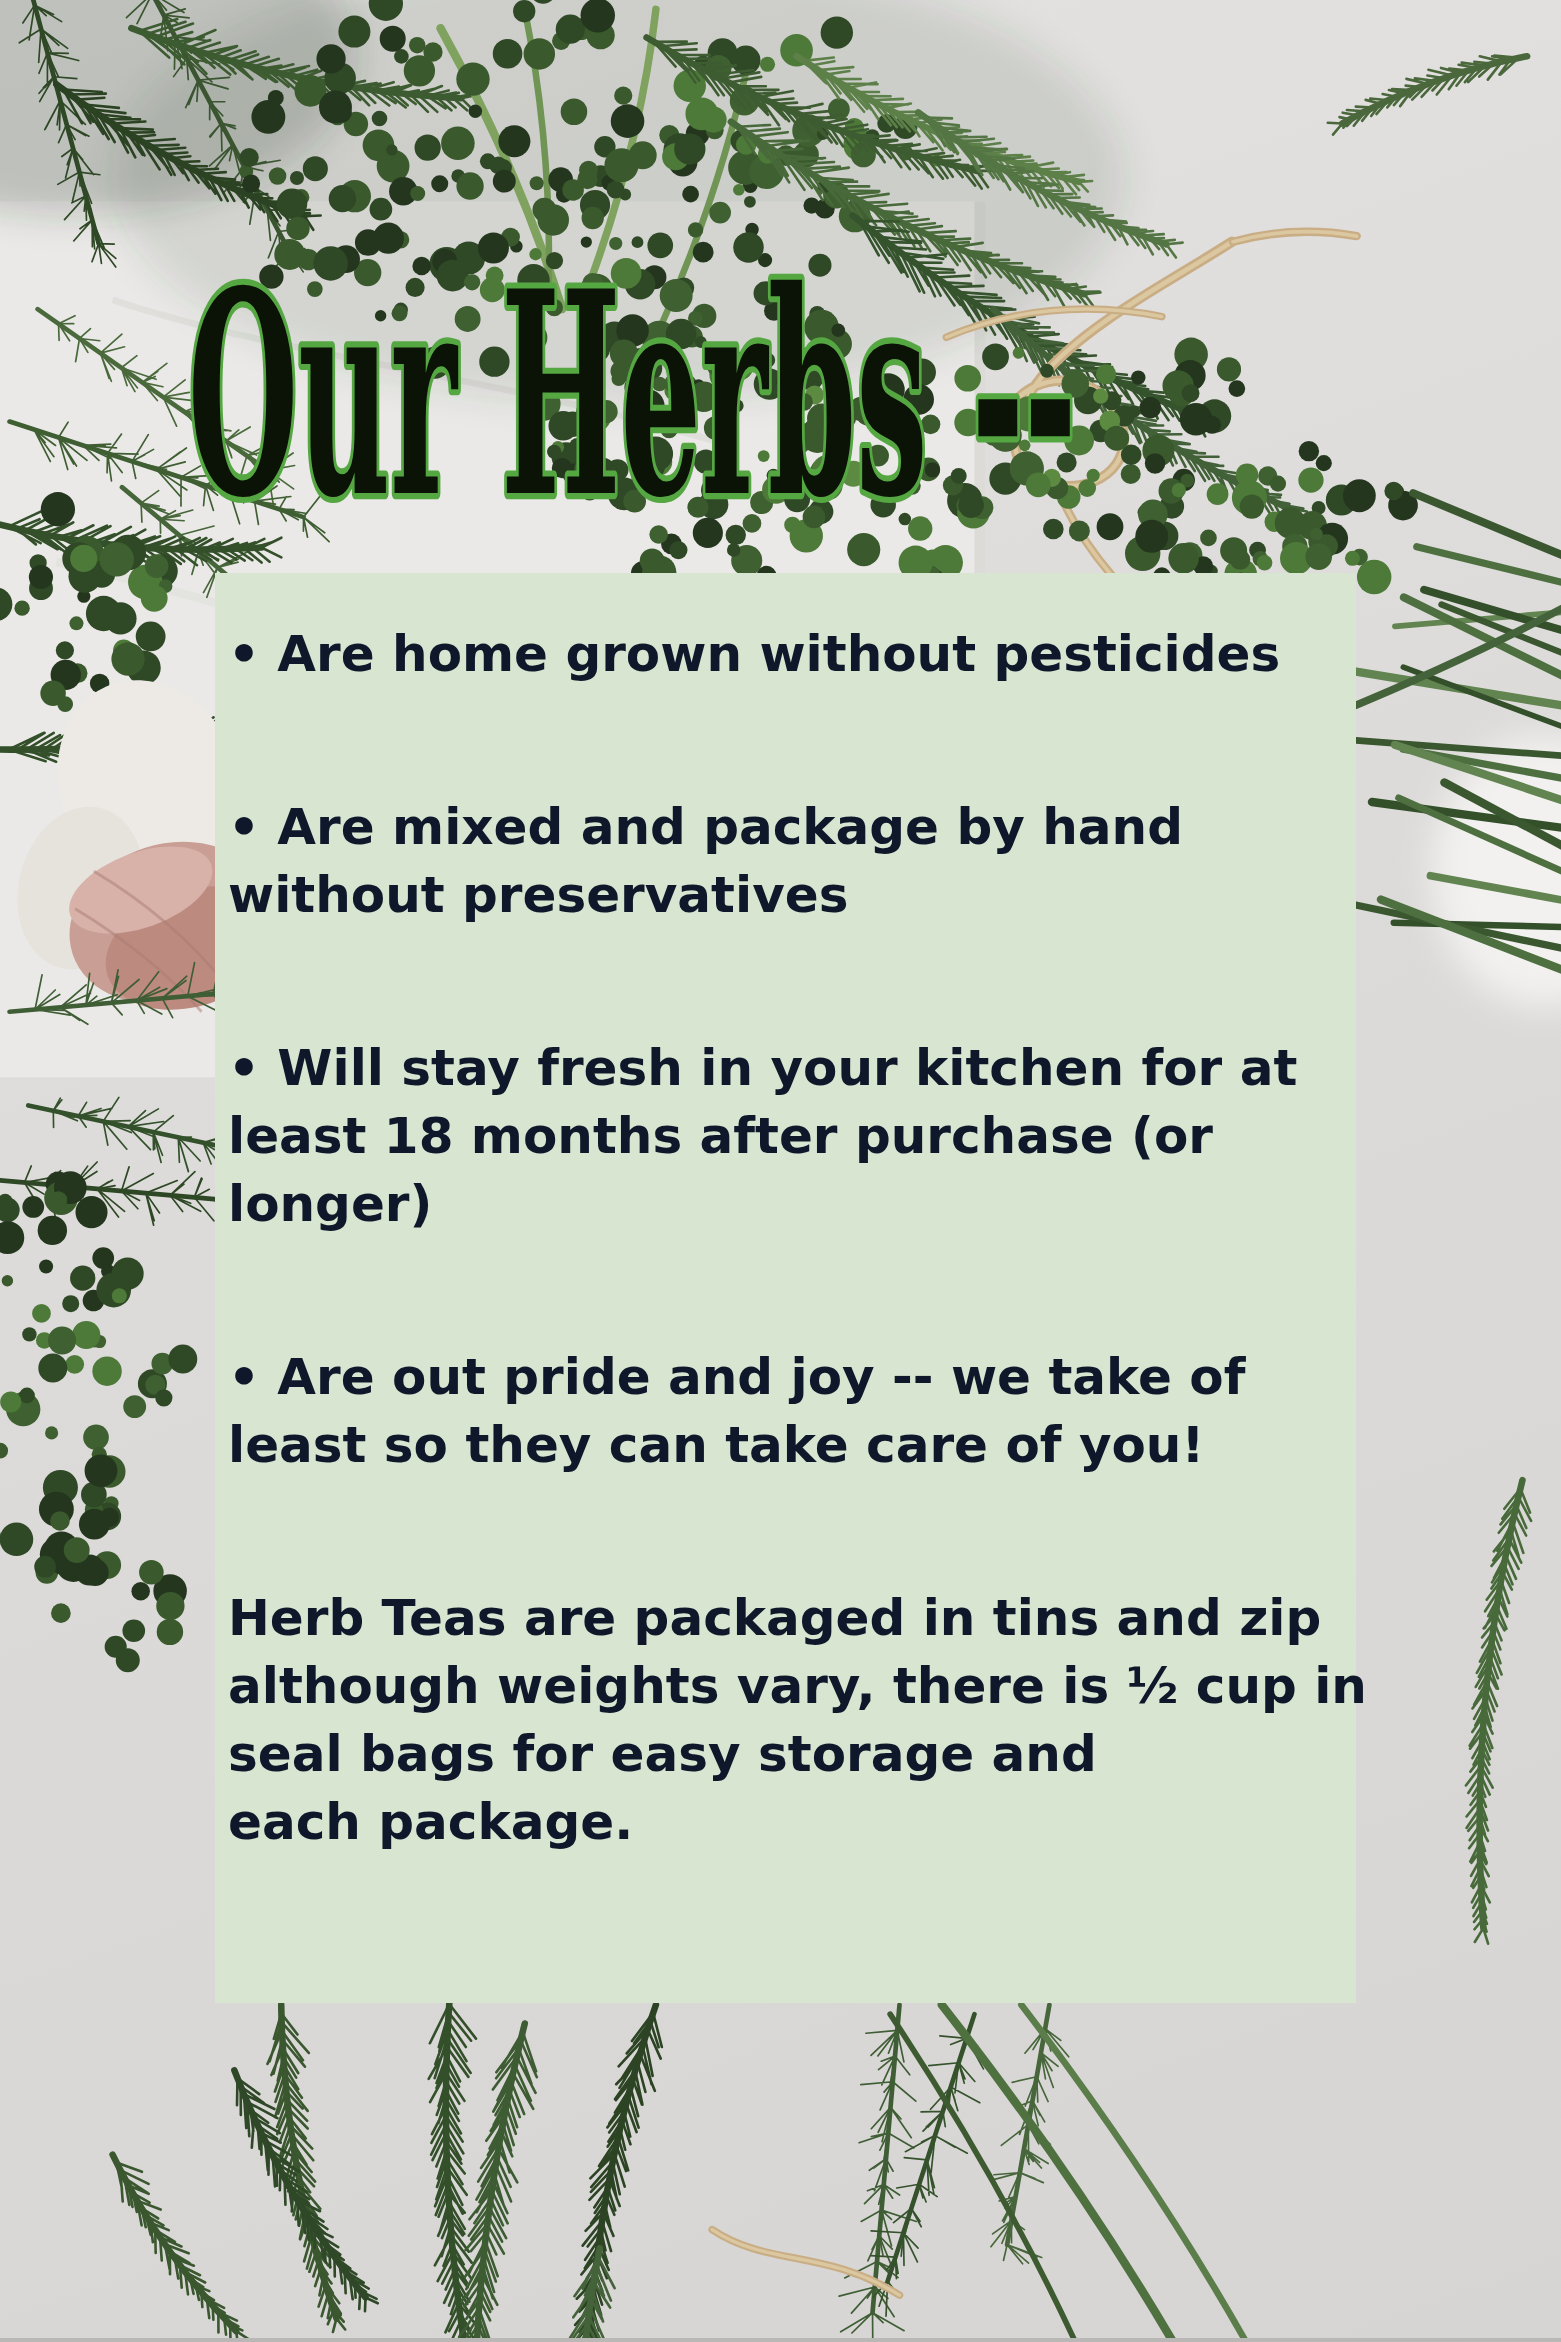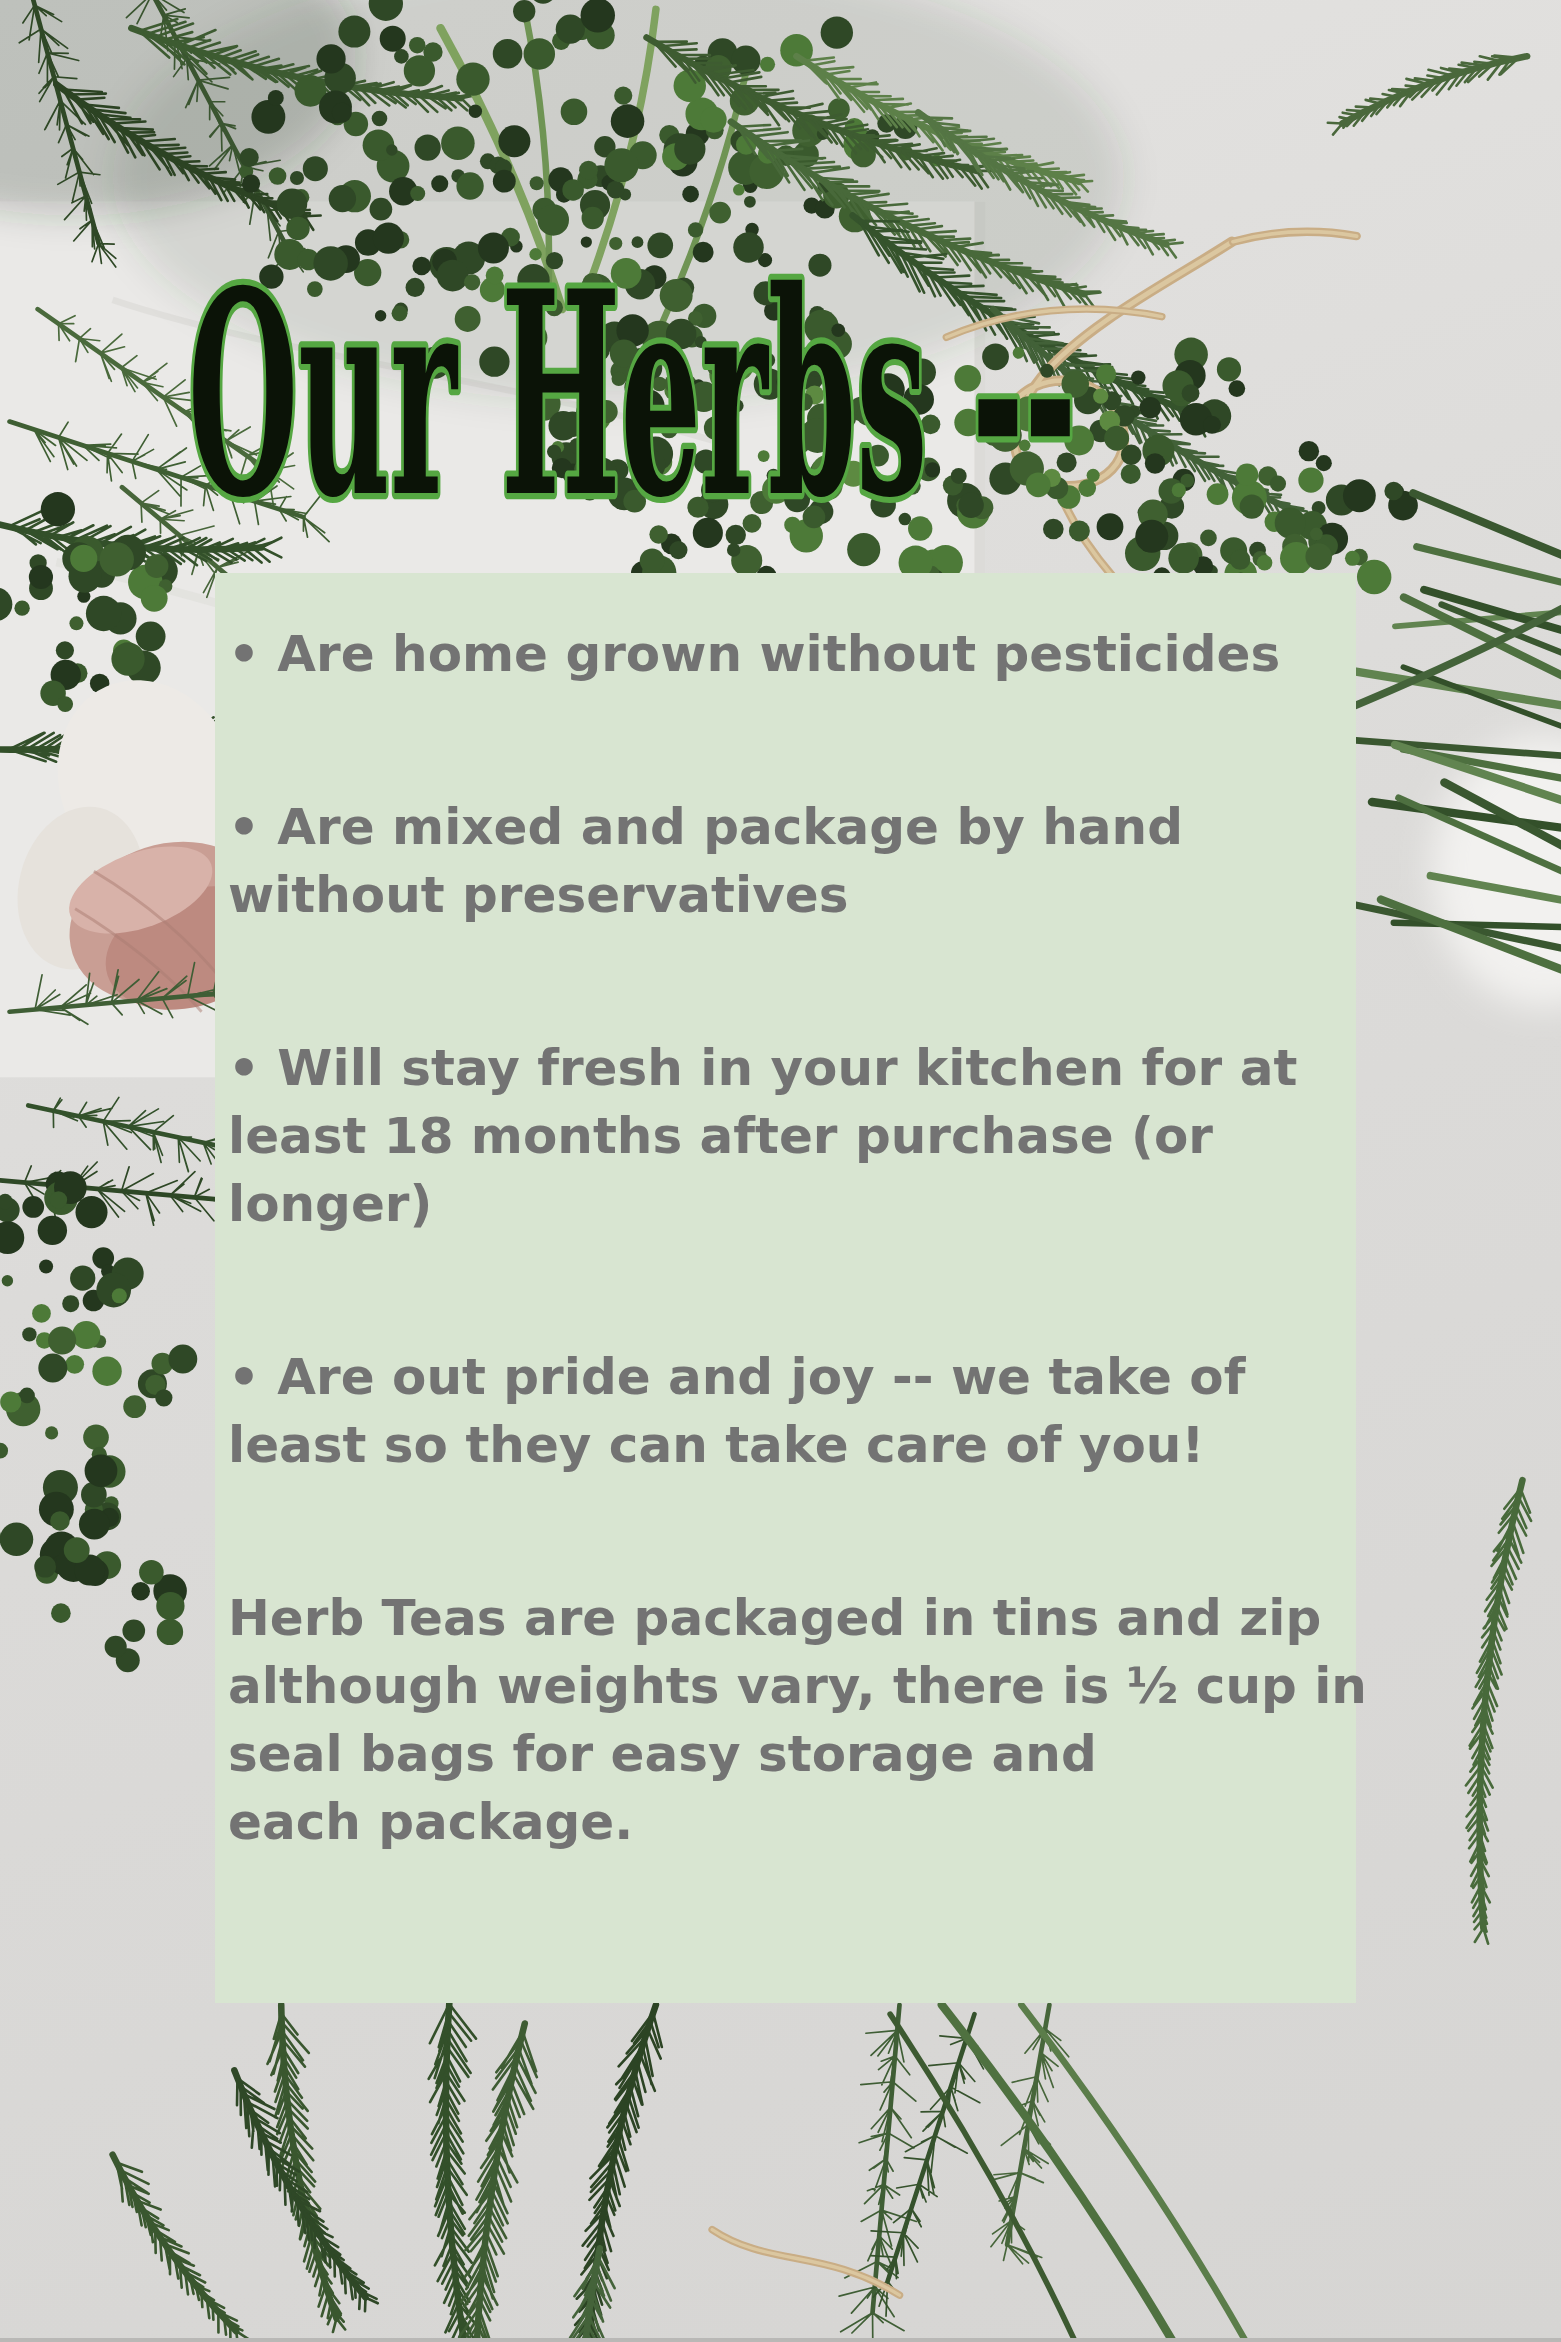--- a/index.html
+++ b/index.html
@@ -9,21 +9,21 @@
     font-family:"DejaVu Sans","Liberation Sans",sans-serif;
   }
   .bg-art{position:absolute;left:0;top:0;width:1562px;height:2342px;display:block;}
   .title-wrap{position:absolute;left:178px;top:276px;width:946px;height:290px;}
   .title-wrap svg{display:block;overflow:visible;}
   .panel{
     position:absolute;left:215px;top:573px;width:1141px;height:1430px;
     background:#d8e5d1;box-sizing:border-box;
     padding:47px 17px 0 13px;
   }
-  .para{margin:0 0 105px 0;color:#737373;font-weight:700;font-size:50px;line-height:68px;letter-spacing:0;}
+  .para{margin:0 0 105px 0;color:#0f172a;font-weight:700;font-size:50px;line-height:68px;letter-spacing:0;}
   .para:last-child{margin-bottom:17px;}
   .line{display:block;white-space:nowrap;}
 </style>
 </head>
 <body>
 
 <div class="canvas">
 
   <svg class="bg-art" id="bgArt" width="1562" height="2342" viewBox="0 0 1667 2500" xmlns="http://www.w3.org/2000/svg">
       <defs>

